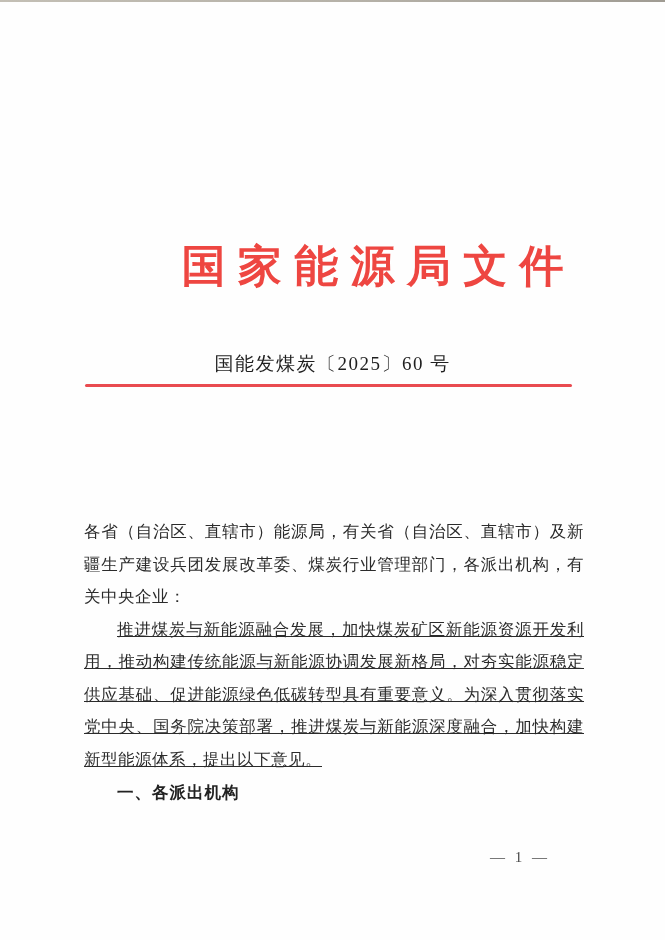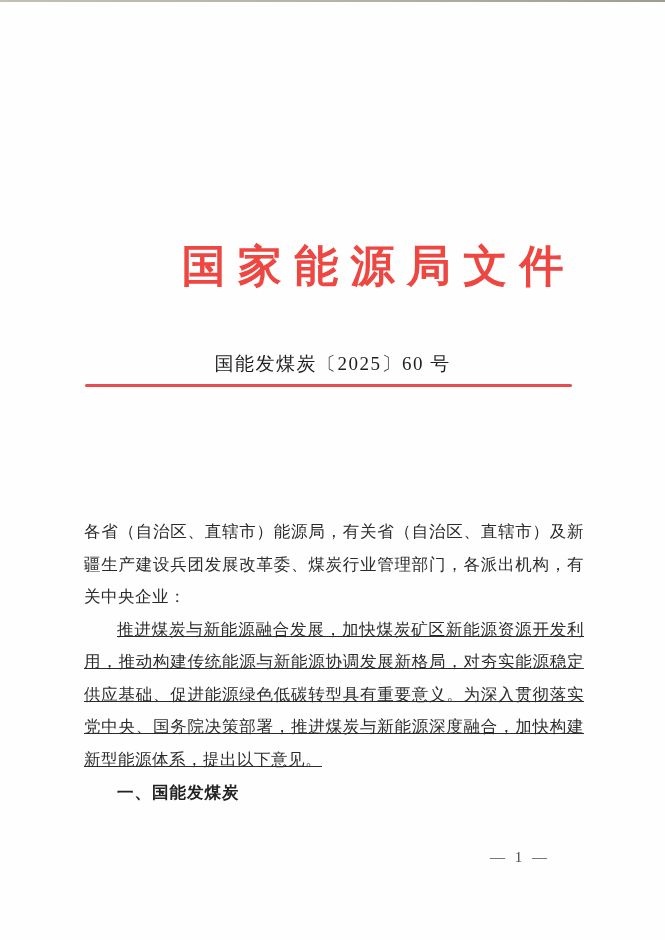--- a/index.html
+++ b/index.html
@@ -127,18 +127,18 @@
   <div class="agency-title">国家能源局文件</div>
 
   <div class="doc-number">国能发煤炭〔2025〕60 号</div>
 
   <div class="red-rule"></div>
 
 
   <div class="body-block">
     <p>各省（自治区、直辖市）能源局，有关省（自治区、直辖市）及新疆生产建设兵团发展改革委、煤炭行业管理部门，各派出机构，有关中央企业：</p>
     <p class="paragraph-indent">推进煤炭与新能源融合发展，加快煤炭矿区新能源资源开发利用，推动构建传统能源与新能源协调发展新格局，对夯实能源稳定供应基础、促进能源绿色低碳转型具有重要意义。为深入贯彻落实党中央、国务院决策部署，推进煤炭与新能源深度融合，加快构建新型能源体系，提出以下意见。</p>
-    <p class="section-heading">一、国能发煤炭</p>
+    <p class="section-heading">一、各派出机构</p>
   </div>
 
   <div class="page-number">— 1 —</div>
 
 </div>
 
 </body></html>

